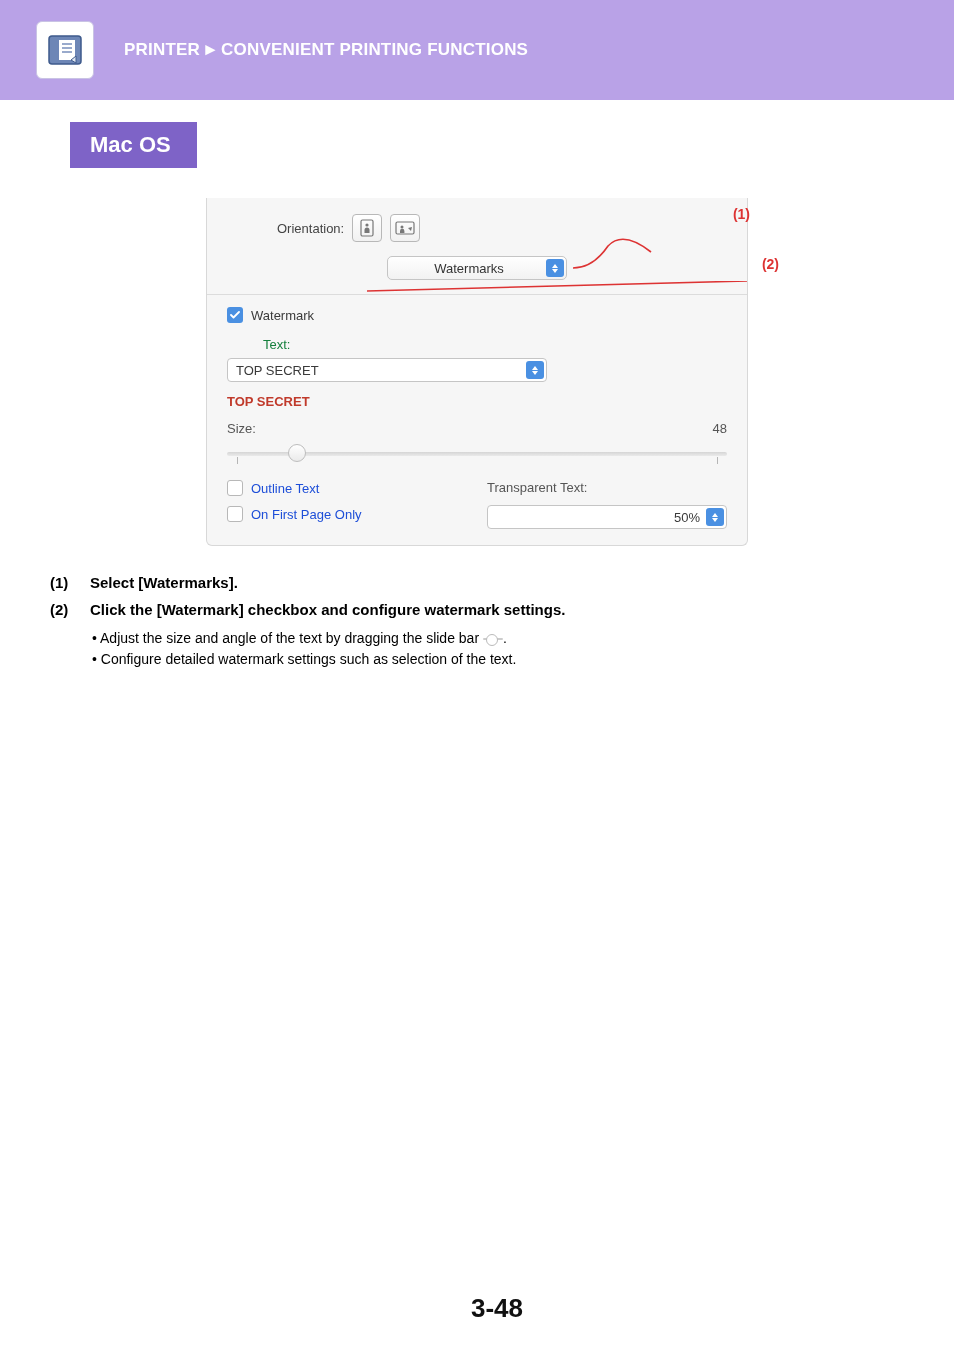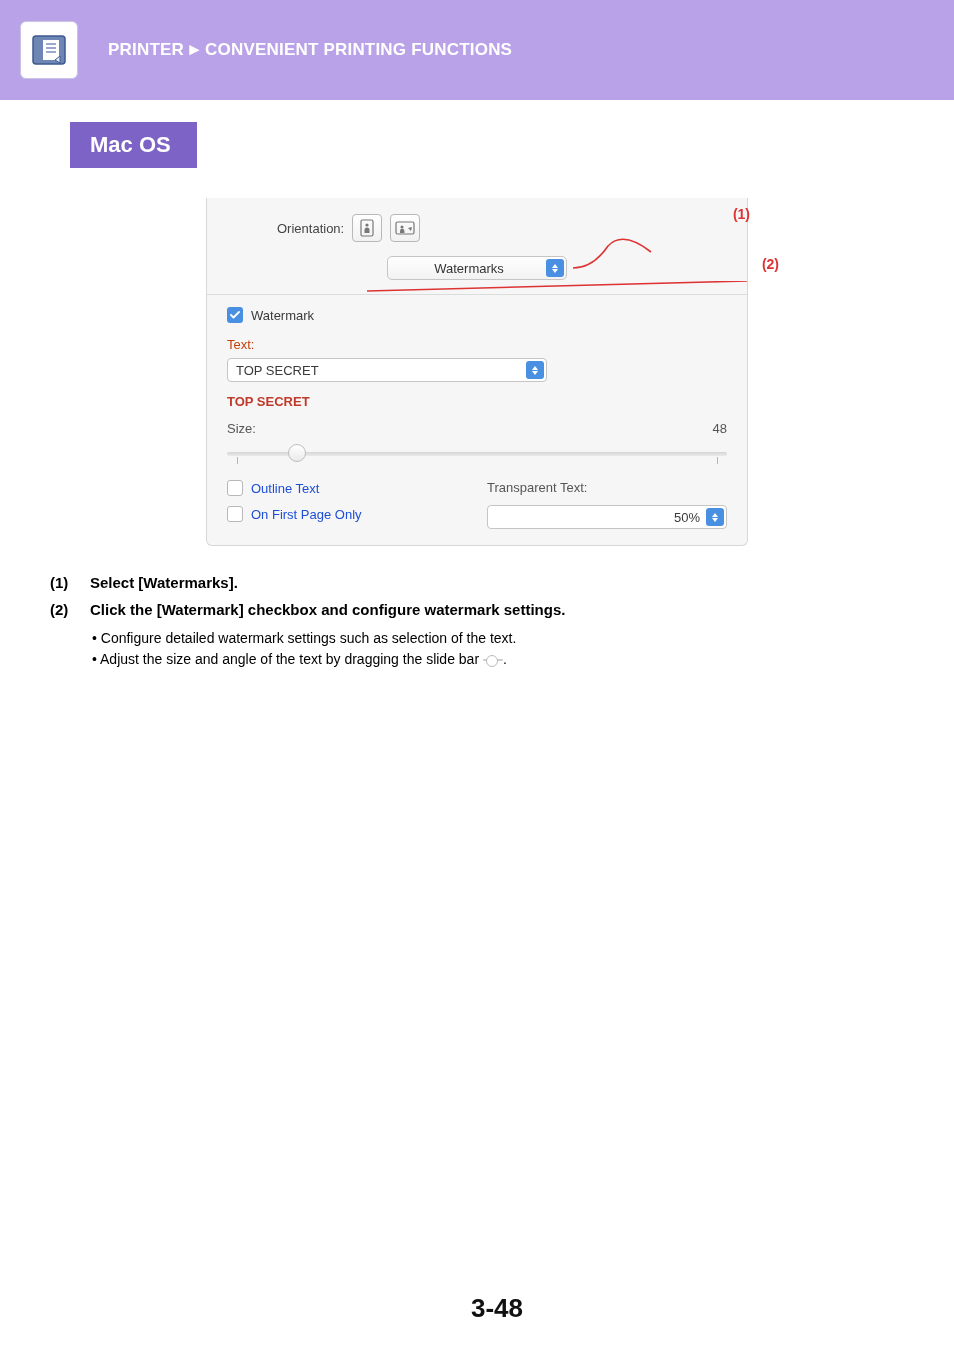--- a/index.html
+++ b/index.html
@@ -10,21 +10,21 @@
     height: 1350px;
     position: relative;
     color: #000;
   }
   .header-band {
     background: #b9a2e7;
     height: 100px;
     width: 100%;
     display: flex;
     align-items: center;
-    padding-left: 20px;
+    padding-left: 36px;
   }
   .header-icon-box {
     width: 58px;
     height: 58px;
     background: #ffffff;
     border-radius: 6px;
     border: 1px solid #c9c3e4;
     display: flex;
     align-items: center;
     justify-content: center;
@@ -126,21 +126,21 @@
   }
   .mac-check {
     width:16px;height:16px;border-radius:3px;
     background:#4a90e2;
     display:flex;align-items:center;justify-content:center;
     color:#fff;font-size:11px;line-height:1;
   }
   .mac-check.empty {
     background:#fff;border:1px solid #b8b8b8;
   }
-  .field-label { color:#c2410c; margin-bottom:6px; }
+  .field-label { color:#15803d; margin-bottom:6px;margin-left:36px; }
   .combo {
     position:relative;
     height:24px;
     border:1px solid #c5c5c5;
     border-radius:4px;
     background:#fff;
     display:flex;align-items:center;
     padding: 0 26px 0 8px;
     width: 320px;
     margin-bottom:12px;
@@ -391,22 +391,22 @@
   <div class="step">
     <span class="num">(1)</span>
     <span class="title">Select [Watermarks].</span>
   </div>
   <div class="step">
     <span class="num">(2)</span>
     <span class="title">Click the [Watermark] checkbox and configure watermark settings.</span>
   </div>
 </div>
 <ul class="bullets">
-  <li>• Configure detailed watermark settings such as selection of the text.</li>
   <li>
     <span>• Adjust the size and angle of the text by dragging the slide bar </span><span class="slide-icon"></span><span>.</span>
   </li>
+  <li>• Configure detailed watermark settings such as selection of the text.</li>
 </ul>
 
 <div class="page-number">3-48</div>
 
 
 
 
 </body></html>

